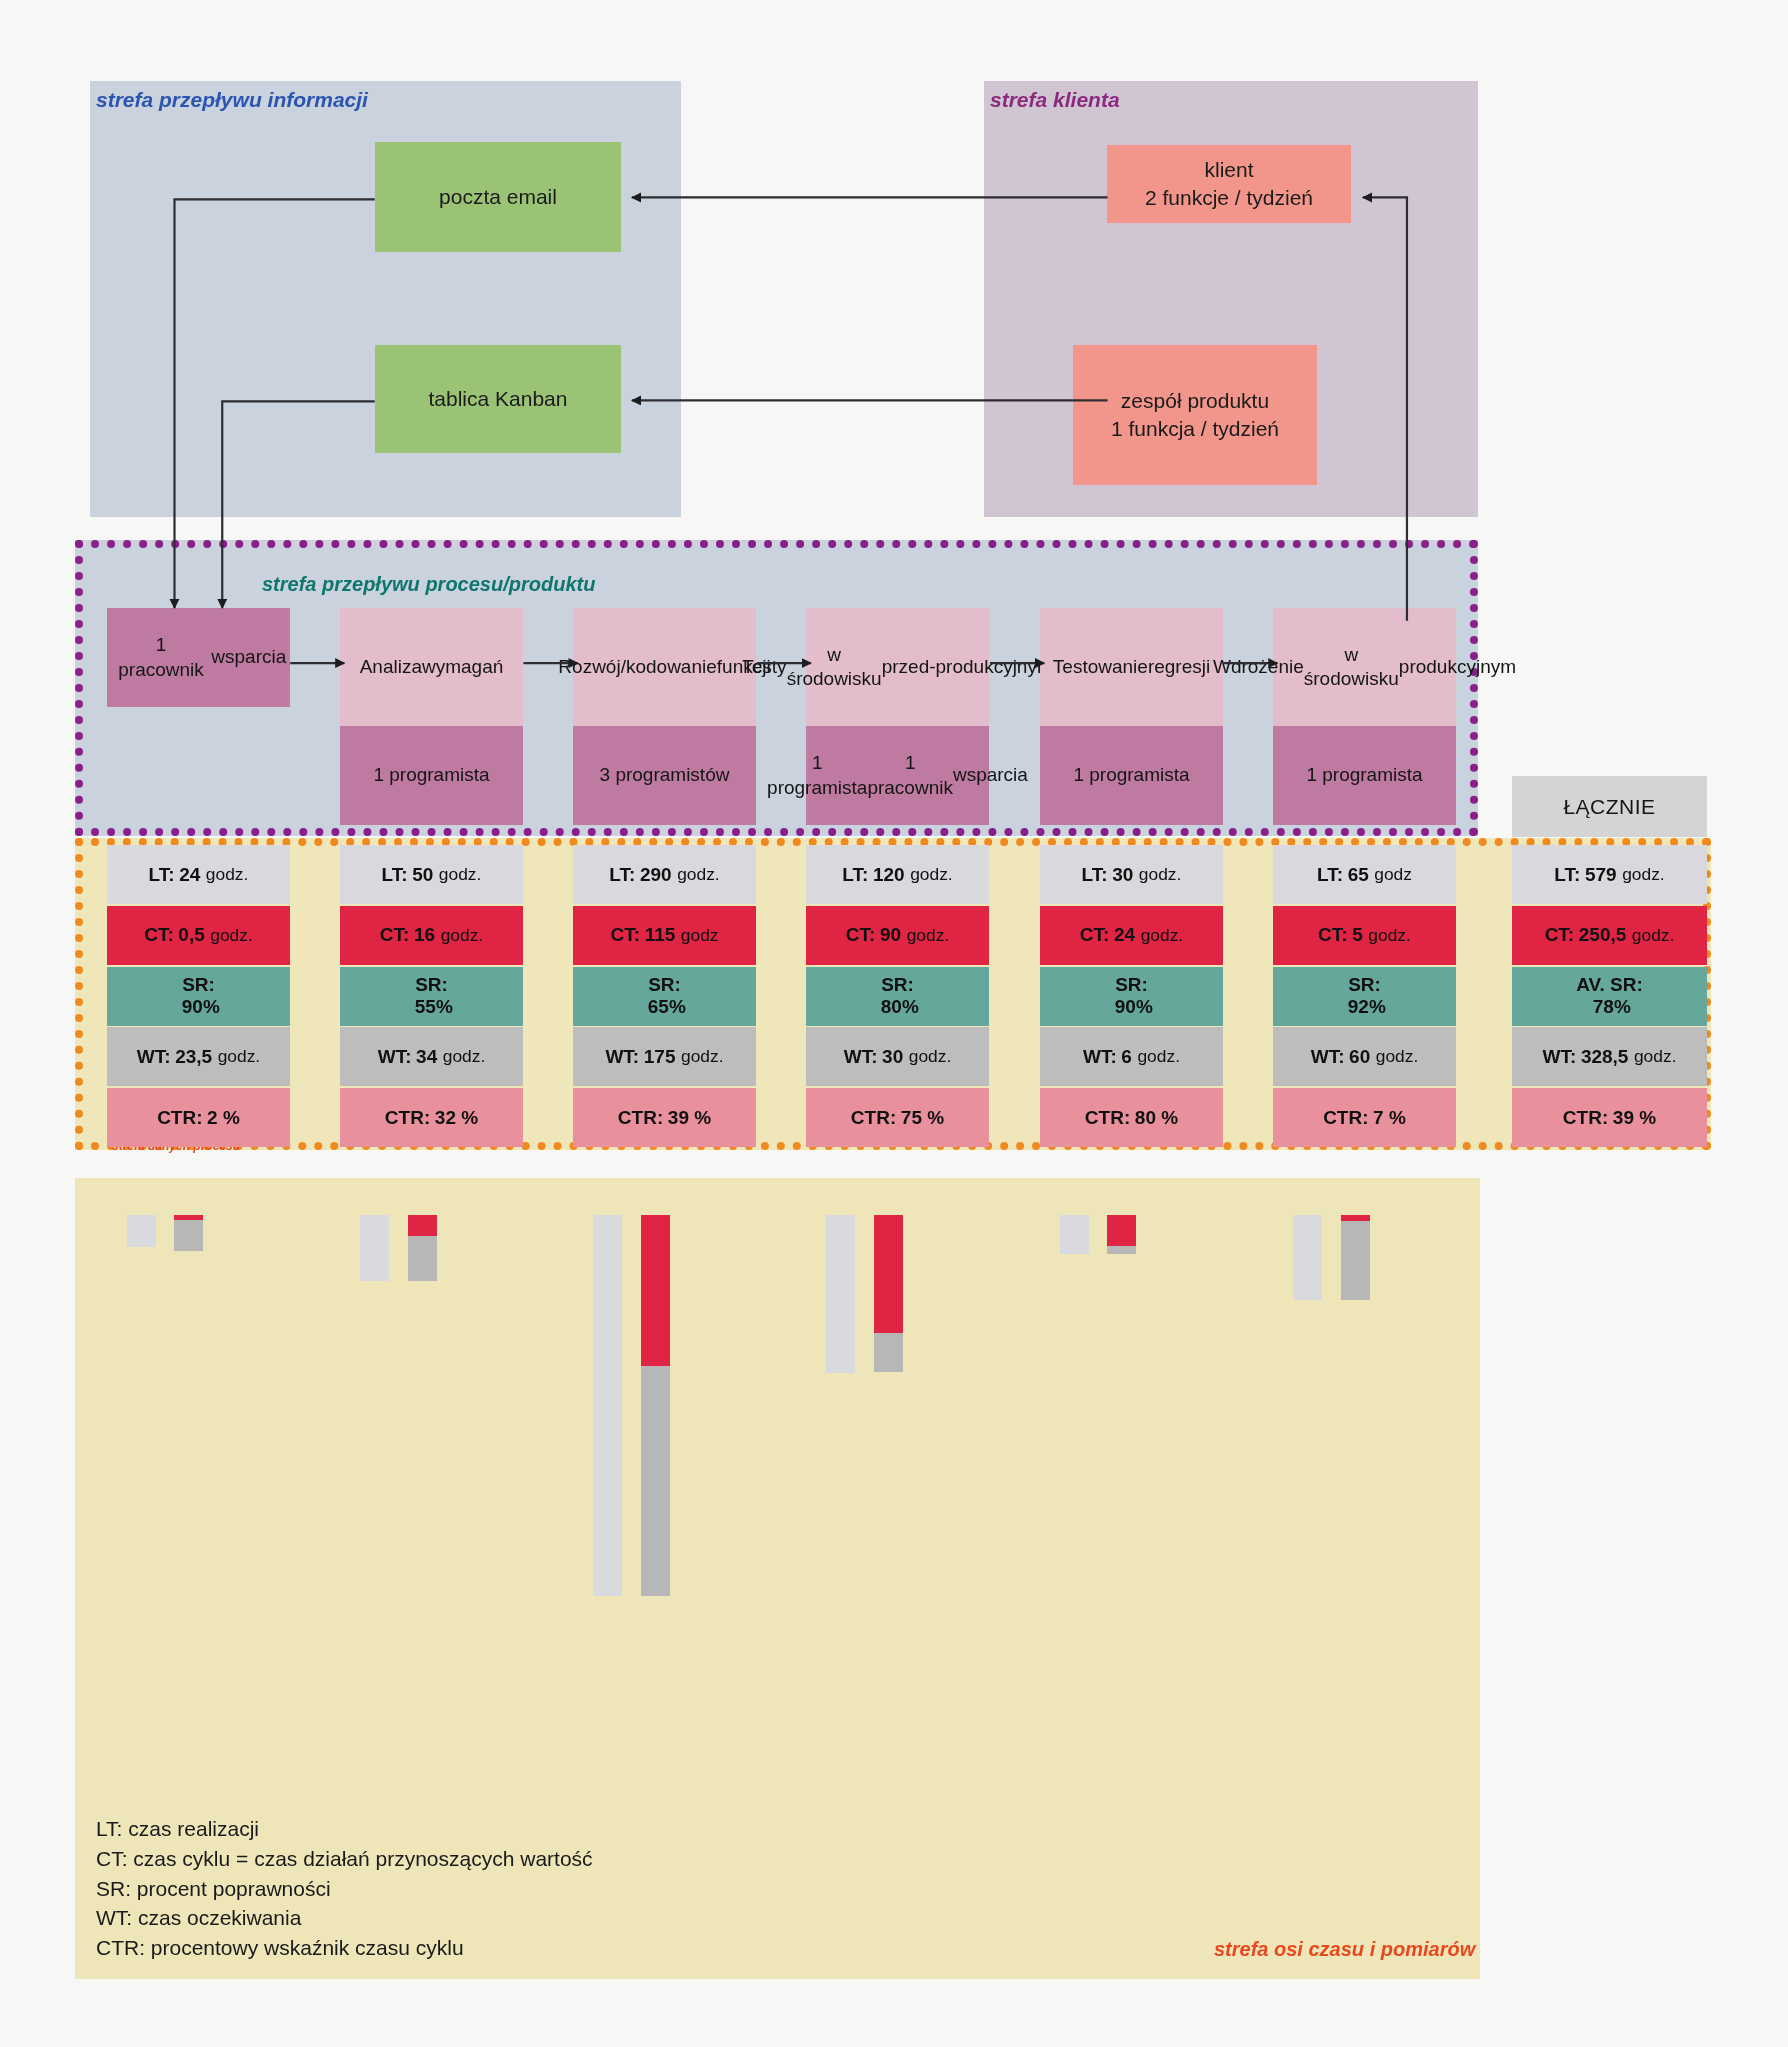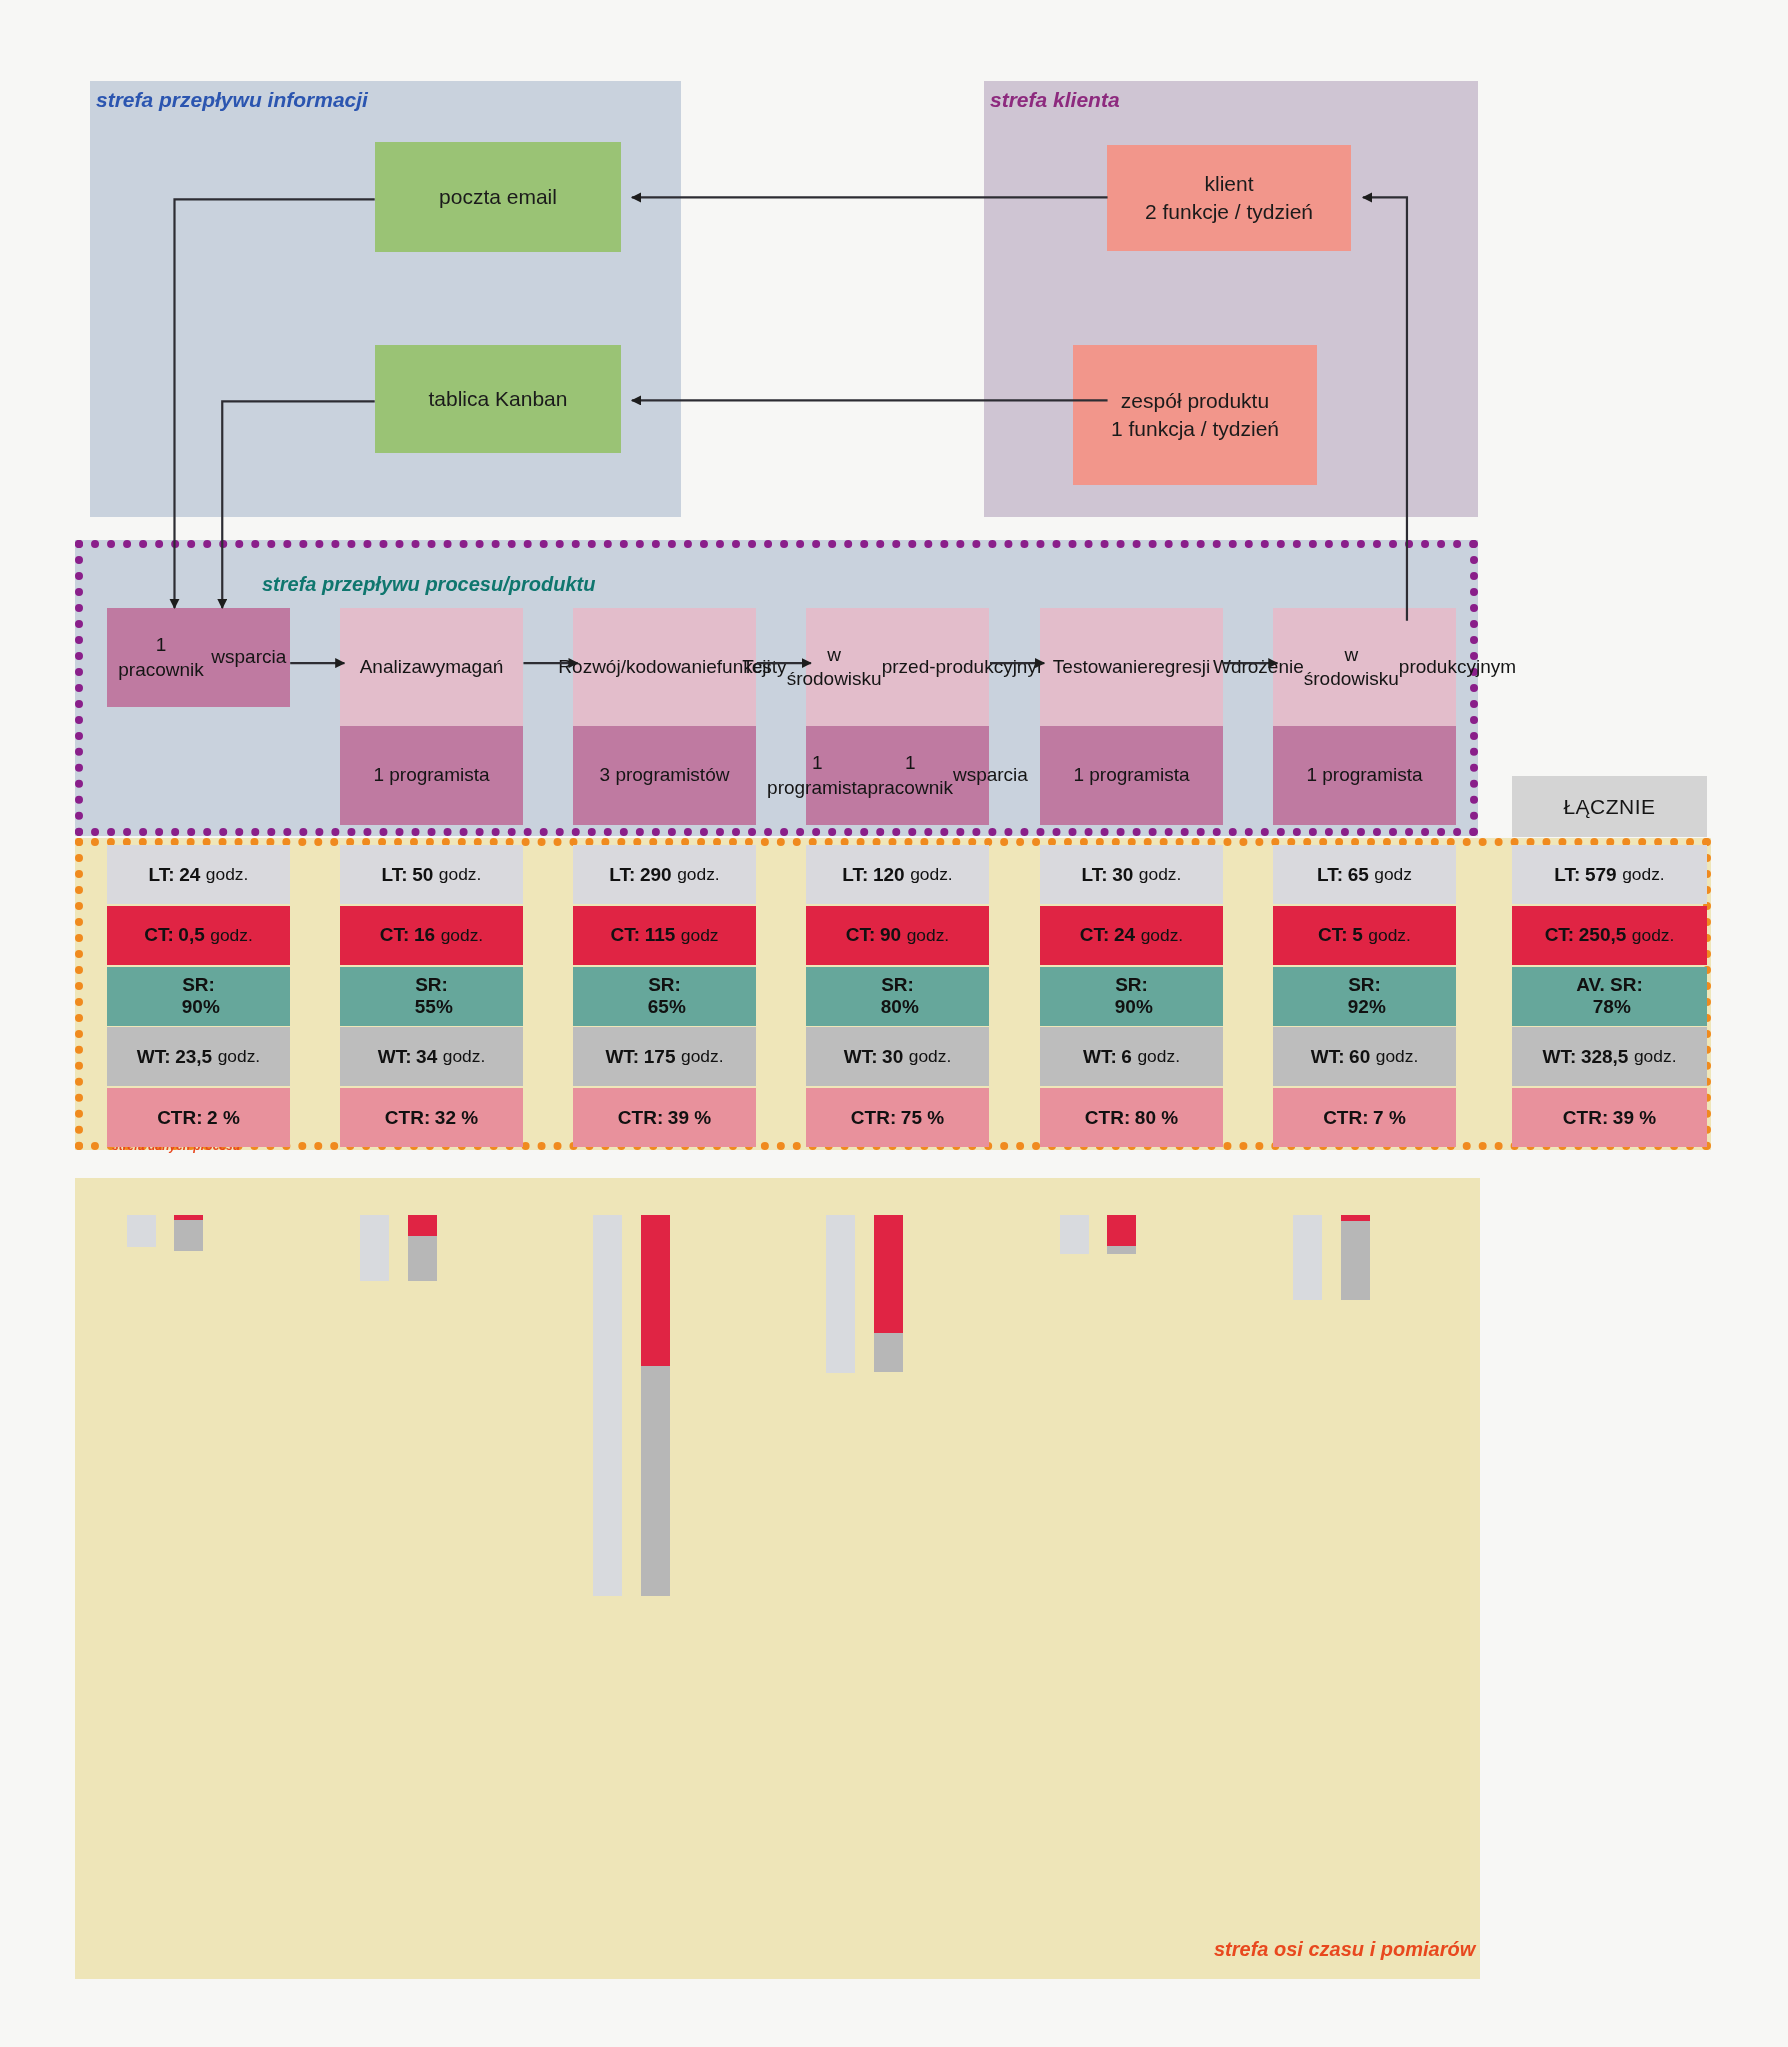--- a/index.html
+++ b/index.html
@@ -58,21 +58,21 @@
     position:absolute;
     display:flex; align-items:center; justify-content:center;
     text-align:center; line-height:1.32;
     font-size:21px; color:#1b1b1b;
   }
   .green { background:#9ac375; }
   .salmon { background:#f2968b; }
 
   #box-email    { left:375px; top:142px; width:246px; height:110px; }
   #box-kanban   { left:375px; top:345px; width:246px; height:108px; }
-  #box-klient   { left:1107px; top:145px; width:244px; height:106px; }
+  #box-klient   { left:1107px; top:145px; width:244px; height:78px; }
   #box-zespol   { left:1073px; top:345px; width:244px; height:140px; }
 
   
   .proc { position:absolute; width:183px; }
   .proc .title {
     background:#e3bdcb;
     height:118px;
     display:flex; align-items:center; justify-content:center;
     text-align:center; line-height:1.28;
     font-size:19px; color:#151515;
@@ -422,20 +422,27 @@
       <div class="bar bar-ct" style="left: 874px; top: 1215px; width: 29px; height: 118px;"></div>
       <div class="bar bar-wt" style="left: 874px; top: 1333px; width: 29px; height: 39px;"></div>
       <div class="bar bar-lt" style="left: 1060px; top: 1215px; width: 29px; height: 39px;"></div>
       <div class="bar bar-ct" style="left: 1107px; top: 1215px; width: 29px; height: 31.5px;"></div>
       <div class="bar bar-wt" style="left: 1107px; top: 1246px; width: 29px; height: 7.9px;"></div>
       <div class="bar bar-lt" style="left: 1293px; top: 1215px; width: 29px; height: 85px;"></div>
       <div class="bar bar-ct" style="left: 1341px; top: 1215px; width: 29px; height: 6.6px;"></div>
       <div class="bar bar-wt" style="left: 1341px; top: 1221px; width: 29px; height: 79px;"></div>
     </div>
 
+  <div id="legend">
+      <div>LT: czas realizacji</div>
+      <div>CT: czas cyklu = czas działań przynoszących wartość</div>
+      <div>SR: procent poprawności</div>
+      <div>WT: czas oczekiwania</div>
+      <div>CTR: procentowy wskaźnik czasu cyklu</div>
+    </div>
 
   <svg id="wires" viewBox="0 0 1948 2230" width="1789" height="2048">
     <defs>
       <marker id="ah" markerWidth="11" markerHeight="11" refX="10" refY="5.5" orient="auto" markerUnits="userSpaceOnUse">
         <path d="M0,0 L11,5.5 L0,11 z" fill="#1d1d1d"></path>
       </marker>
       <marker id="ahd" markerWidth="11" markerHeight="11" refX="10" refY="5.5" orient="auto" markerUnits="userSpaceOnUse">
         <path d="M0,0 L11,5.5 L0,11 z" fill="#1d1d1d"></path>
       </marker>
     </defs>

